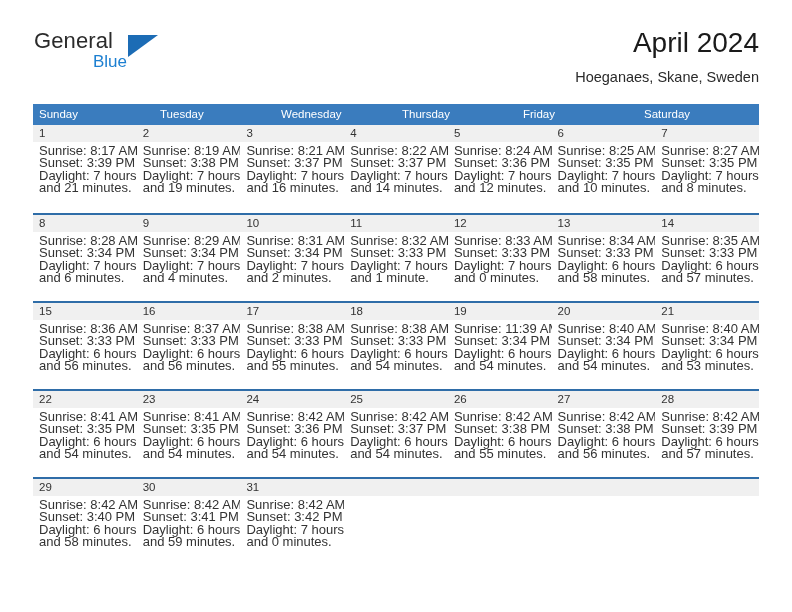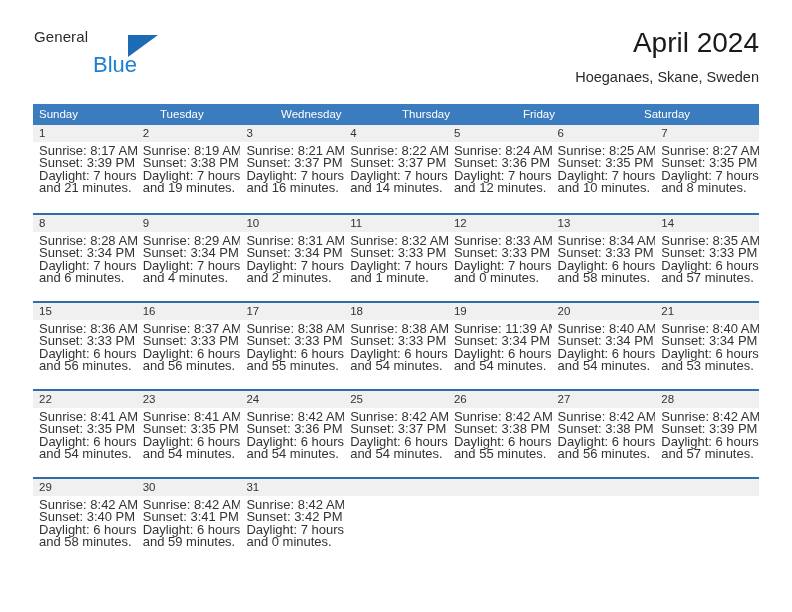--- a/index.html
+++ b/index.html
@@ -33,39 +33,39 @@
     position: absolute;
     left: 0;
     top: 0;
     width: 230px;
     height: 56px;
   }
   .logo-general {
     position: absolute;
     left: 1px;
     top: 0px;
-    font-size: 15px;
+    font-size: 22px;
     letter-spacing: 0.1px;
     color: #2b2b2b;
     font-family: "Liberation Sans", sans-serif;
   }
   .logo-triangle {
     position: absolute;
     left: 95px;
     top: 7px;
     width: 0;
     height: 0;
     border-left: 30px solid #1c6cb5;
     border-bottom: 22px solid transparent;
   }
   .logo-blue {
     position: absolute;
     left: 60px;
     top: 24px;
-    font-size: 22px;
+    font-size: 17px;
     color: #1c7fd1;
     font-family: "Liberation Sans", sans-serif;
   }
   .title-block {
     position: absolute;
     right: 0;
     top: -2px;
     text-align: right;
   }
   .cal-title {

